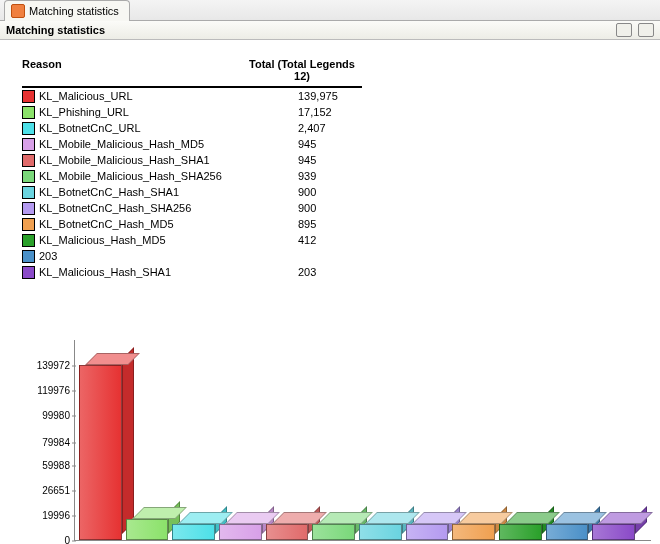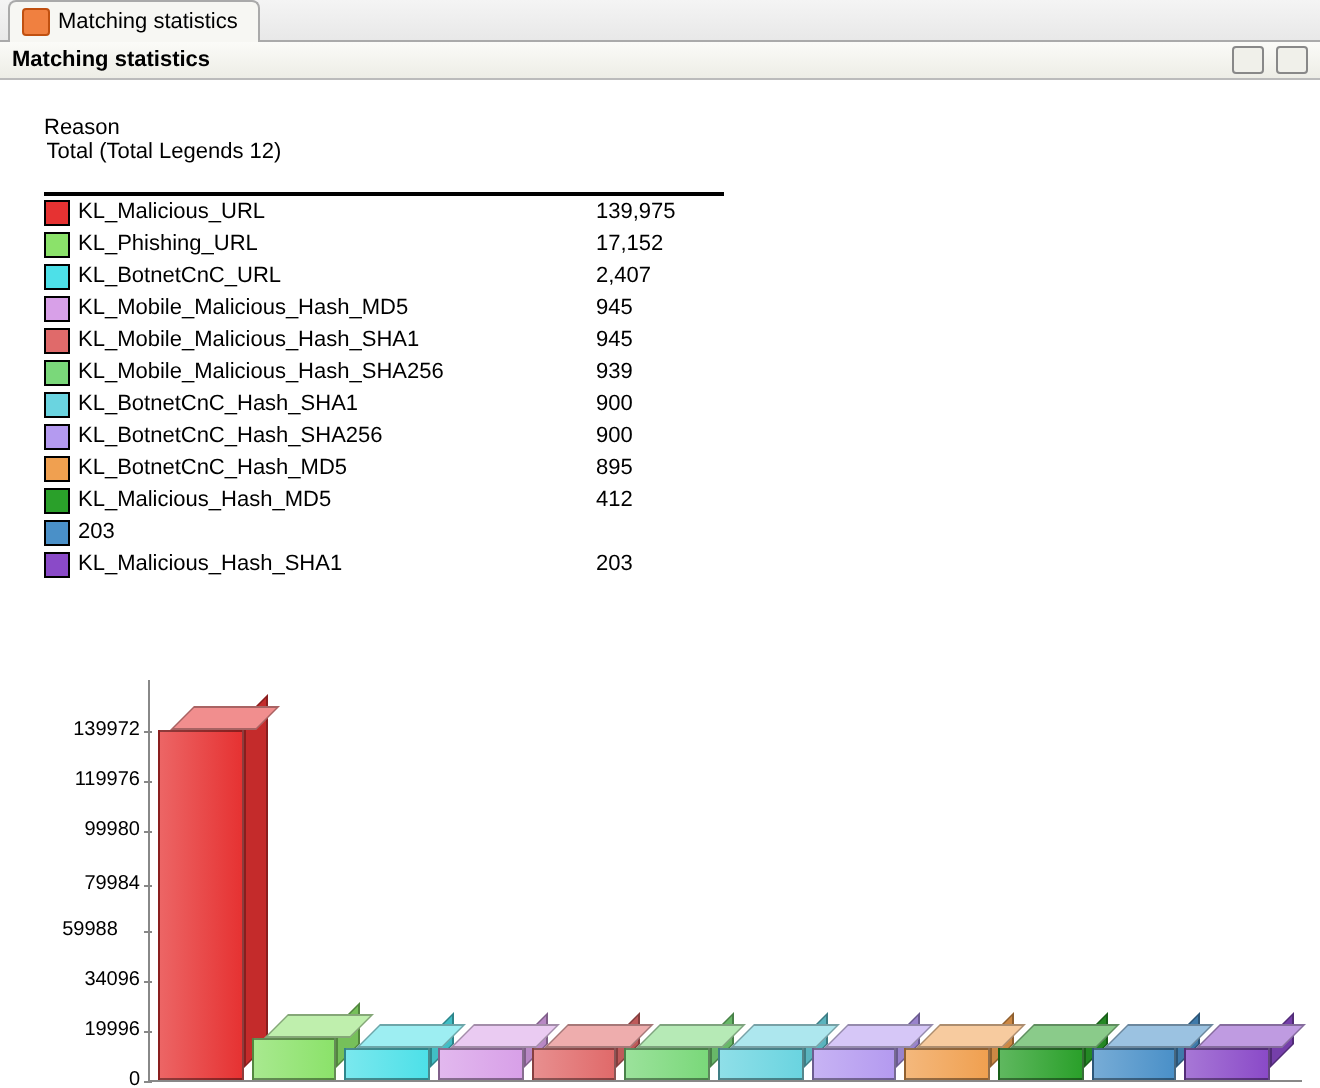--- a/index.html
+++ b/index.html
@@ -67,23 +67,22 @@
     box-sizing: border-box;
     position: relative;
   }
   
   .legend {
     width: 340px;
   }
   .legend-header {
     display: flex;
     border-bottom: 2px solid #000;
-    font-weight: normal;
-    padding-bottom: 14px;
-    flex-direction: column;
+    font-weight: bold;
+    padding-bottom: 4px;
   }
   .lh-reason { flex: 1; }
   .lh-total { width: 120px; text-align: center; }
   .legend-row {
     display: flex;
     align-items: center;
     height: 16px;
   }
   .swatch {
     width: 11px; height: 11px;
@@ -247,22 +246,22 @@
           <span class="lr-name">KL_Malicious_Hash_SHA1</span>
           <span class="lr-val">203</span>
         </div>
       </div>
   </div>
 
   <div class="chart-area">
     <div class="y-axis" id="y-axis">
         <div class="y-tick" style="top: 200px;">0</div>
         <div class="y-tick" style="top: 175.005px;">19996</div>
-        <div class="y-tick" style="top: 150.01px;">34096</div>
-        <div class="y-tick" style="top: 125.015px; text-align: center;">59988</div>
+        <div class="y-tick" style="top: 150.01px;">26651</div>
+        <div class="y-tick" style="top: 125.015px;">59988</div>
         <div class="y-tick" style="top: 102px;">79984</div>
         <div class="y-tick" style="top: 75.025px;">99980</div>
         <div class="y-tick" style="top: 50.03px;">119976</div>
         <div class="y-tick" style="top: 25.035px;">139972</div>
       </div>
     <div class="plot" id="plot">
         <div class="bar3d" style="left: 4px; width: 54.6667px; height: 186.969px;">
           <div class="side" style="height: 174.969px; left: 42.6667px; bottom: 6px; background: rgb(196, 43, 43);"></div>
           <div class="top" style="width: 42.6667px; bottom: 174.969px; left: 6px; background: rgb(241, 142, 142);"></div>
           <div class="front" style="width: 42.6667px; height: 174.969px; background: linear-gradient(to right, rgb(236, 101, 101), rgb(230, 50, 50));"></div>

